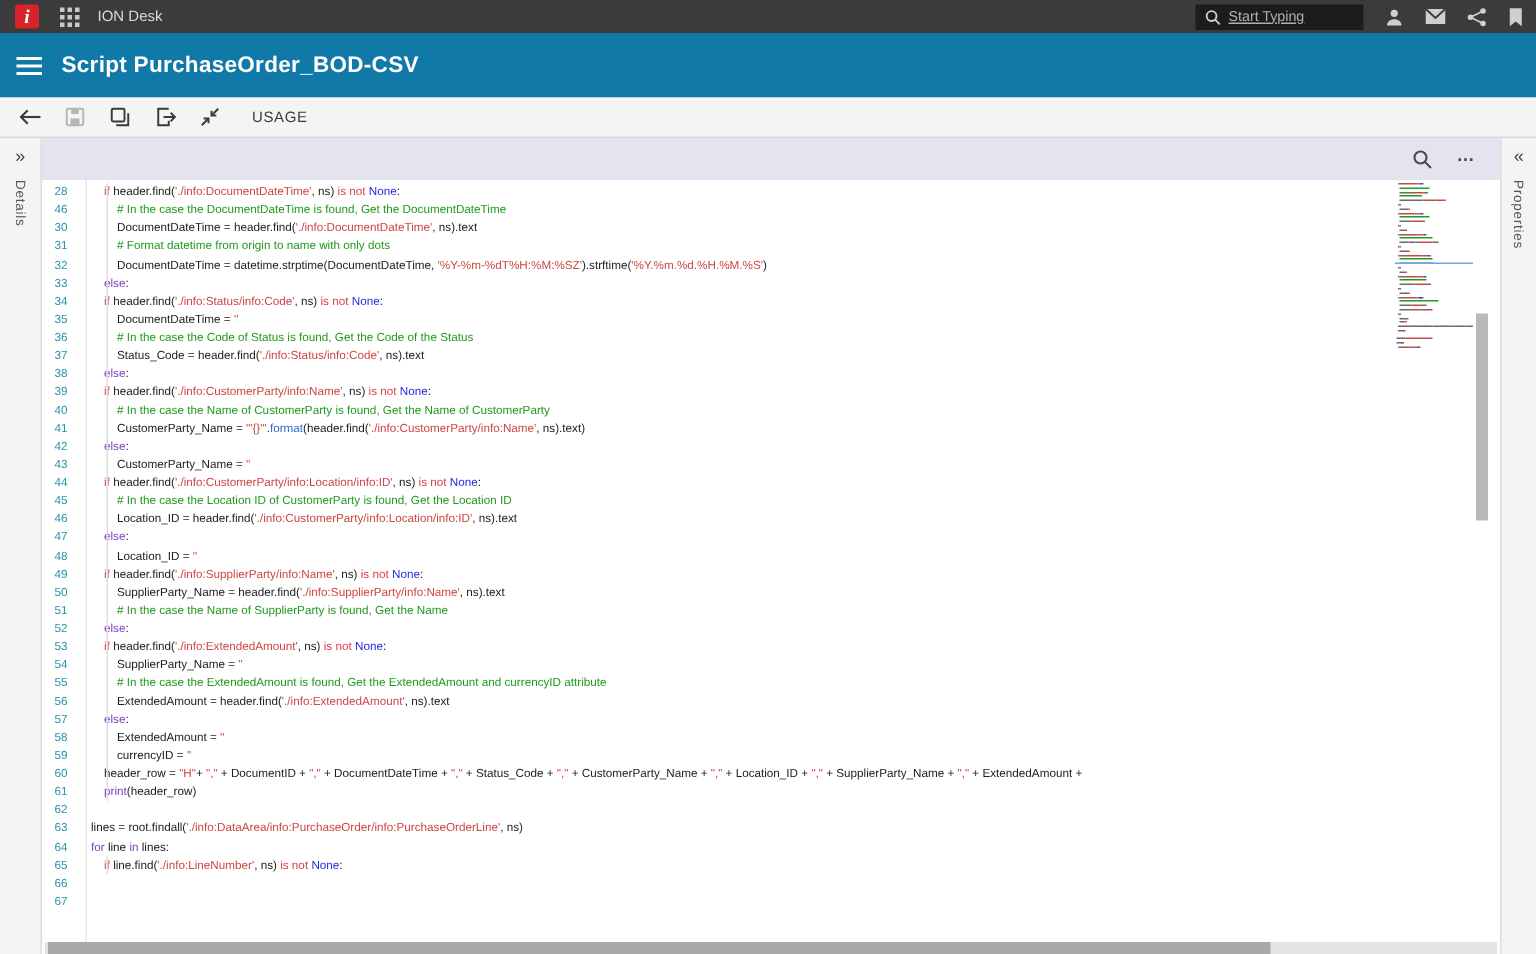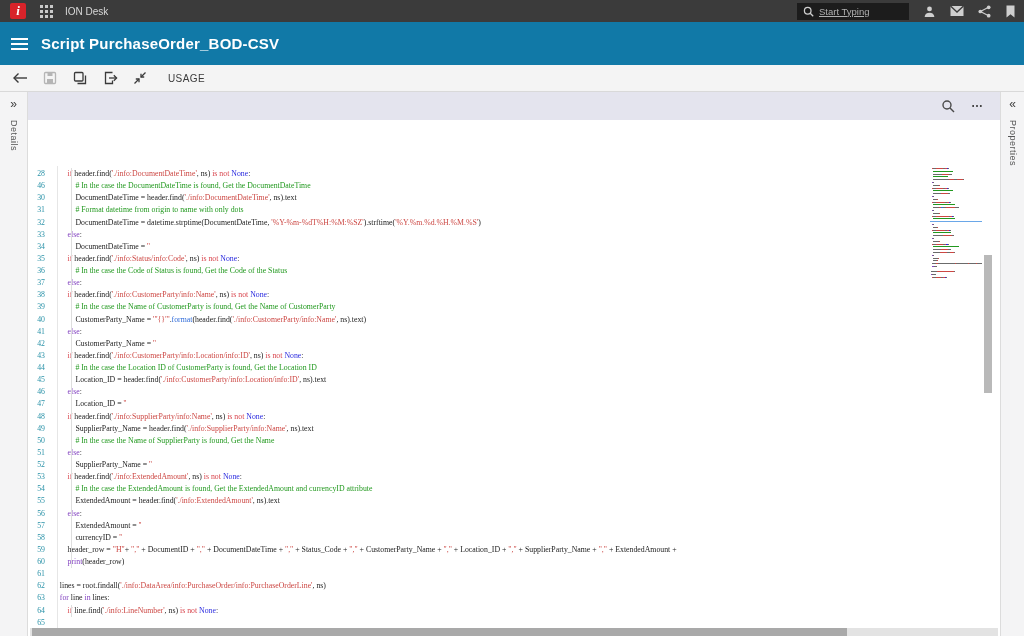--- a/index.html
+++ b/index.html
@@ -46,21 +46,21 @@
   .tab.active { color:#1e93c6; }
   .tab.active::after { content:""; position:absolute; left:8px; right:8px; bottom:0; height:3px; background:#1e93c6; }
 
   
   .edheader { height:28px; background:#e4e4ee; display:flex; align-items:center; justify-content:flex-end; gap:16px; padding-right:16px; }
   .edheader .ic { cursor:pointer; display:flex; align-items:center; color:#444; }
   .edheader .dots { font-size:12px; font-weight:bold; color:#444; letter-spacing:1px; line-height:0; padding-bottom:6px; cursor:pointer; }
 
   
   .editor { position:relative; flex:1; background:#fff; overflow:hidden;
-            font-family:Liberation Serif, serif; font-size:7.8px;margin-top:46px; }
+            font-family:Liberation Sans, sans-serif; font-size:7.8px; }
   .gutter { position:absolute; left:0; top:2px; width:17px; text-align:right; color:#2a92a8; }
   .gutter .lineno { height:12.125px; line-height:12.125px; }
   .gutter-sep { position:absolute; left:29px; top:0; bottom:8px; width:1px; background:#e6e6e6; }
   .code-lines { position:absolute; left:0; right:70px; top:2px; bottom:0; overflow:hidden; }
   .code-line { position:relative; height:12.125px; line-height:12.125px; white-space:pre; padding-left:24px; }
   .code-line .guide { position:absolute; left:43px; top:0; bottom:0; width:1px; background:#dedede; }
   .tok-d { color:#1c1c1c; }
   .tok-k { color:#d8434b; }
   .tok-p { color:#8343c0; }
   .tok-s { color:#cc4743; }
@@ -249,40 +249,41 @@
           <div class="lineno">67</div>
         </div>
       <div class="gutter-sep"></div>
       <div class="code-lines">
           <div class="code-line"><i class="guide"></i><span>        </span><span class="tok-k">if </span><span class="tok-d">header.find(</span><span class="tok-s">'./info:DocumentDateTime'</span><span class="tok-d">, ns) </span><span class="tok-k">is not </span><span class="tok-n">None</span><span class="tok-d">:</span></div>
           <div class="code-line"><i class="guide"></i><span>            </span><span class="tok-c"># In the case the DocumentDateTime is found, Get the DocumentDateTime</span></div>
           <div class="code-line"><i class="guide"></i><span>            </span><span class="tok-d">DocumentDateTime = header.find(</span><span class="tok-s">'./info:DocumentDateTime'</span><span class="tok-d">, ns).text</span></div>
           <div class="code-line"><i class="guide"></i><span>            </span><span class="tok-c"># Format datetime from origin to name with only dots</span></div>
           <div class="code-line"><i class="guide"></i><span>            </span><span class="tok-d">DocumentDateTime = datetime.strptime(DocumentDateTime, </span><span class="tok-s">'%Y-%m-%dT%H:%M:%SZ'</span><span class="tok-d">).strftime(</span><span class="tok-s">'%Y.%m.%d.%H.%M.%S'</span><span class="tok-d">)</span></div>
           <div class="code-line"><i class="guide"></i><span>        </span><span class="tok-p">else</span><span class="tok-d">:</span></div>
+          <div class="code-line"><i class="guide"></i><span>        </span><span class="tok-k">if </span><span class="tok-d">header.find(</span><span class="tok-s">'./info:Status/info:Code'</span><span class="tok-d">, ns) </span><span class="tok-k">is not </span><span class="tok-n">None</span><span class="tok-d">:</span></div>
           <div class="code-line"><i class="guide"></i><span>            </span><span class="tok-d">DocumentDateTime = </span><span class="tok-s">''</span></div>
-          <div class="code-line"><i class="guide"></i><span>        </span><span class="tok-k">if </span><span class="tok-d">header.find(</span><span class="tok-s">'./info:Status/info:Code'</span><span class="tok-d">, ns) </span><span class="tok-k">is not </span><span class="tok-n">None</span><span class="tok-d">:</span></div>
           <div class="code-line"><i class="guide"></i><span>            </span><span class="tok-c"># In the case the Code of Status is found, Get the Code of the Status</span></div>
+          <div class="code-line"><i class="guide"></i><span>            </span><span class="tok-d">Status_Code = header.find(</span><span class="tok-s">'./info:Status/info:Code'</span><span class="tok-d">, ns).text</span></div>
           <div class="code-line"><i class="guide"></i><span>        </span><span class="tok-p">else</span><span class="tok-d">:</span></div>
           <div class="code-line"><i class="guide"></i><span>        </span><span class="tok-k">if </span><span class="tok-d">header.find(</span><span class="tok-s">'./info:CustomerParty/info:Name'</span><span class="tok-d">, ns) </span><span class="tok-k">is not </span><span class="tok-n">None</span><span class="tok-d">:</span></div>
           <div class="code-line"><i class="guide"></i><span>            </span><span class="tok-c"># In the case the Name of CustomerParty is found, Get the Name of CustomerParty</span></div>
           <div class="code-line"><i class="guide"></i><span>            </span><span class="tok-d">CustomerParty_Name = </span><span class="tok-s">'"{}"'</span><span class="tok-d">.</span><span class="tok-m">format</span><span class="tok-d">(header.find(</span><span class="tok-s">'./info:CustomerParty/info:Name'</span><span class="tok-d">, ns).text)</span></div>
           <div class="code-line"><i class="guide"></i><span>        </span><span class="tok-p">else</span><span class="tok-d">:</span></div>
           <div class="code-line"><i class="guide"></i><span>            </span><span class="tok-d">CustomerParty_Name = </span><span class="tok-s">''</span></div>
           <div class="code-line"><i class="guide"></i><span>        </span><span class="tok-k">if </span><span class="tok-d">header.find(</span><span class="tok-s">'./info:CustomerParty/info:Location/info:ID'</span><span class="tok-d">, ns) </span><span class="tok-k">is not </span><span class="tok-n">None</span><span class="tok-d">:</span></div>
           <div class="code-line"><i class="guide"></i><span>            </span><span class="tok-c"># In the case the Location ID of CustomerParty is found, Get the Location ID</span></div>
           <div class="code-line"><i class="guide"></i><span>            </span><span class="tok-d">Location_ID = header.find(</span><span class="tok-s">'./info:CustomerParty/info:Location/info:ID'</span><span class="tok-d">, ns).text</span></div>
           <div class="code-line"><i class="guide"></i><span>        </span><span class="tok-p">else</span><span class="tok-d">:</span></div>
           <div class="code-line"><i class="guide"></i><span>            </span><span class="tok-d">Location_ID = </span><span class="tok-s">''</span></div>
           <div class="code-line"><i class="guide"></i><span>        </span><span class="tok-k">if </span><span class="tok-d">header.find(</span><span class="tok-s">'./info:SupplierParty/info:Name'</span><span class="tok-d">, ns) </span><span class="tok-k">is not </span><span class="tok-n">None</span><span class="tok-d">:</span></div>
           <div class="code-line"><i class="guide"></i><span>            </span><span class="tok-d">SupplierParty_Name = header.find(</span><span class="tok-s">'./info:SupplierParty/info:Name'</span><span class="tok-d">, ns).text</span></div>
           <div class="code-line"><i class="guide"></i><span>            </span><span class="tok-c"># In the case the Name of SupplierParty is found, Get the Name</span></div>
           <div class="code-line"><i class="guide"></i><span>        </span><span class="tok-p">else</span><span class="tok-d">:</span></div>
+          <div class="code-line"><i class="guide"></i><span>        </span><span class="tok-k">if </span><span class="tok-d">header.find(</span><span class="tok-s">'./info:ExtendedAmount'</span><span class="tok-d">, ns) </span><span class="tok-k">is not </span><span class="tok-n">None</span><span class="tok-d">:</span></div>
           <div class="code-line"><i class="guide"></i><span>            </span><span class="tok-d">SupplierParty_Name = </span><span class="tok-s">''</span></div>
-          <div class="code-line"><i class="guide"></i><span>        </span><span class="tok-k">if </span><span class="tok-d">header.find(</span><span class="tok-s">'./info:ExtendedAmount'</span><span class="tok-d">, ns) </span><span class="tok-k">is not </span><span class="tok-n">None</span><span class="tok-d">:</span></div>
           <div class="code-line"><i class="guide"></i><span>            </span><span class="tok-c"># In the case the ExtendedAmount is found, Get the ExtendedAmount and currencyID attribute</span></div>
           <div class="code-line"><i class="guide"></i><span>            </span><span class="tok-d">ExtendedAmount = header.find(</span><span class="tok-s">'./info:ExtendedAmount'</span><span class="tok-d">, ns).text</span></div>
           <div class="code-line"><i class="guide"></i><span>        </span><span class="tok-p">else</span><span class="tok-d">:</span></div>
           <div class="code-line"><i class="guide"></i><span>            </span><span class="tok-d">ExtendedAmount = </span><span class="tok-s">''</span></div>
           <div class="code-line"><i class="guide"></i><span>            </span><span class="tok-d">currencyID = </span><span class="tok-s">''</span></div>
           <div class="code-line"><i class="guide"></i><span>        </span><span class="tok-d">header_row = </span><span class="tok-s">"H"</span><span class="tok-d">+ </span><span class="tok-s">","</span><span class="tok-d"> + DocumentID + </span><span class="tok-s">","</span><span class="tok-d"> + DocumentDateTime + </span><span class="tok-s">","</span><span class="tok-d"> + Status_Code + </span><span class="tok-s">","</span><span class="tok-d"> + CustomerParty_Name + </span><span class="tok-s">","</span><span class="tok-d"> + Location_ID + </span><span class="tok-s">","</span><span class="tok-d"> + SupplierParty_Name + </span><span class="tok-s">","</span><span class="tok-d"> + ExtendedAmount +</span></div>
           <div class="code-line"><i class="guide"></i><span>        </span><span class="tok-p">print</span><span class="tok-d">(header_row)</span></div>
           <div class="code-line"><span></span></div>
           <div class="code-line"><span>    </span><span class="tok-d">lines = root.findall(</span><span class="tok-s">'./info:DataArea/info:PurchaseOrder/info:PurchaseOrderLine'</span><span class="tok-d">, ns)</span></div>
           <div class="code-line"><span>    </span><span class="tok-p">for </span><span class="tok-d">line </span><span class="tok-p">in </span><span class="tok-d">lines:</span></div>

